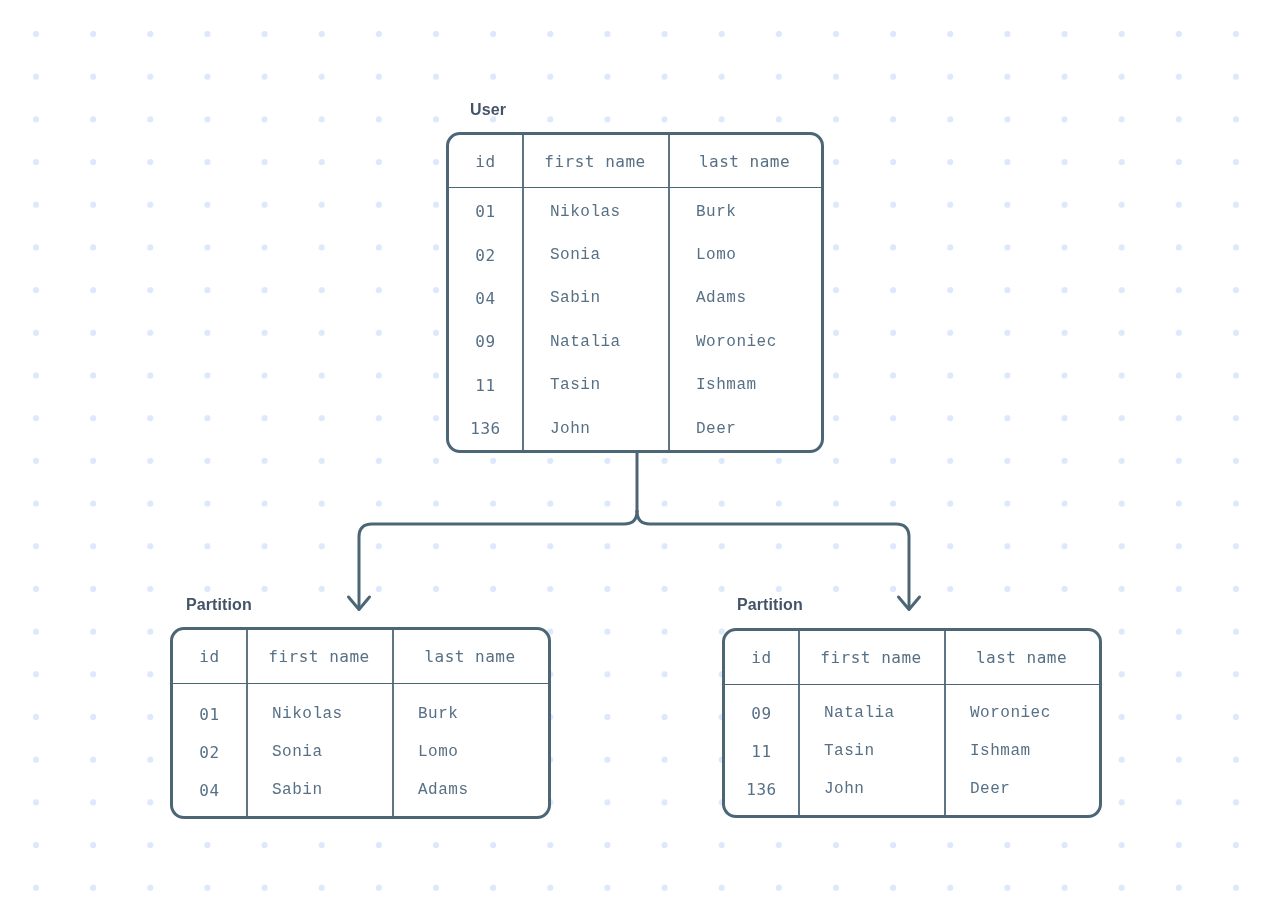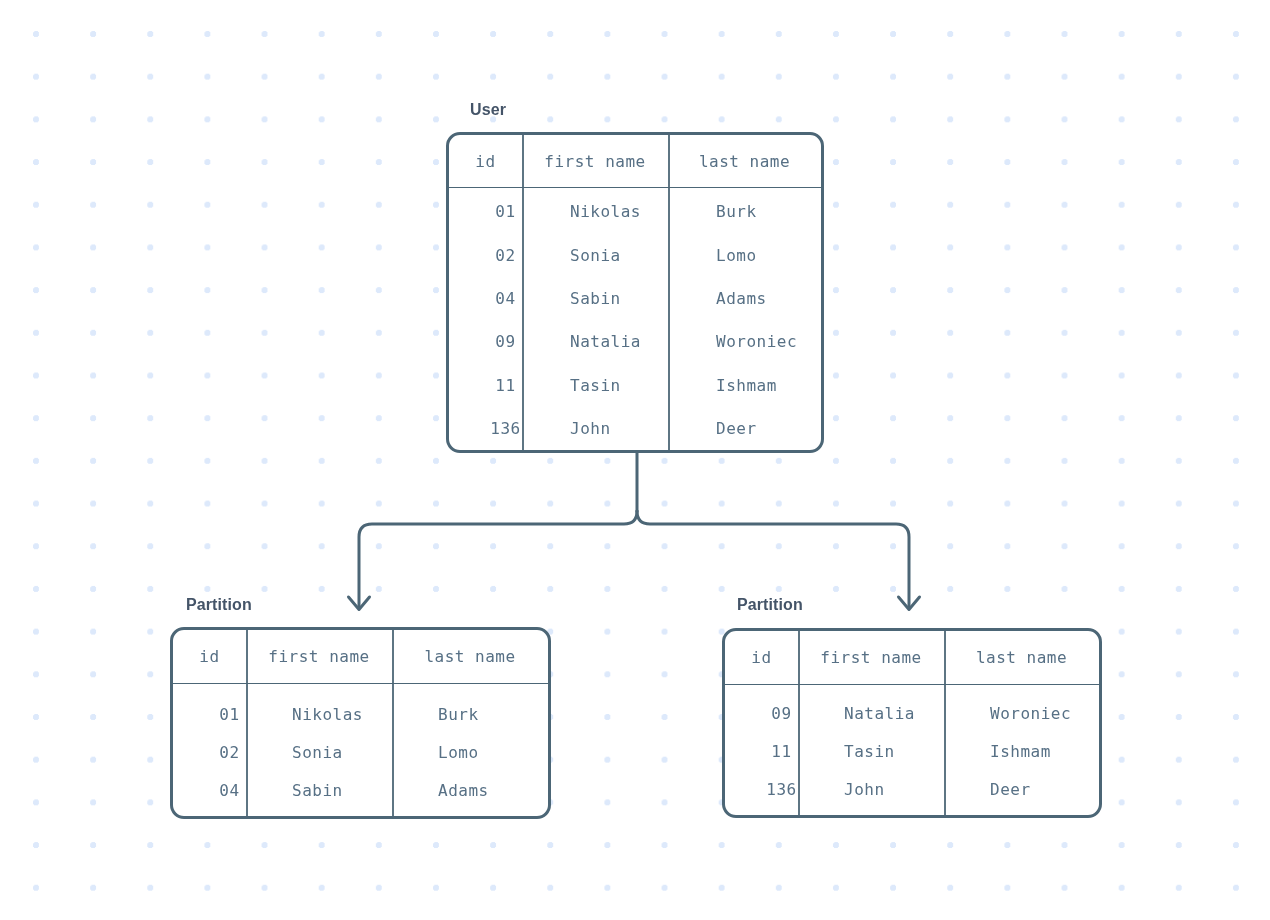--- a/index.html
+++ b/index.html
@@ -84,26 +84,25 @@
 
   .tbody { padding-top: 2px; }
   .t-part-left .tbody  { padding-top: 11px; }
   .t-part-right .tbody { padding-top: 9px; }
 
   .trow {
     display: grid;
     grid-template-columns: 73px 146px 1fr;
     align-items: center;
     height: 43.4px;
-    padding-left: 20px;
   }
   .t-part-left .trow, .t-part-right .trow { height: 38px; }
 
   .cell.c0 { text-align: center; }
-  .cell.c1, .cell.c2 { padding-left: 28px; }
+  .cell.c1, .cell.c2 { padding-left: 28px; font-family: Liberation Mono, monospace; }
   .t-part-left .cell.c1, .t-part-left .cell.c2,
   .t-part-right .cell.c1, .t-part-right .cell.c2 { padding-left: 26px; }
 </style>
 </head>
 <body>
 
 <div class="canvas">
 
   <svg class="connectors" viewBox="0 0 1270 920" xmlns="http://www.w3.org/2000/svg">
     <path d="M637,452 L637,511"></path>

